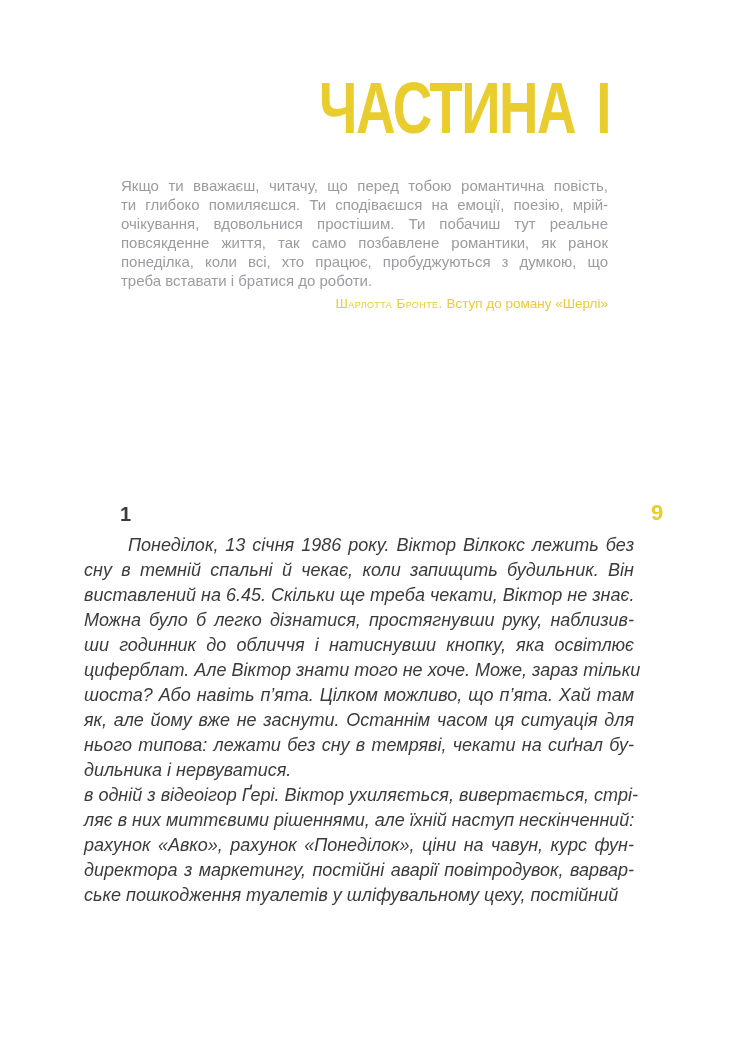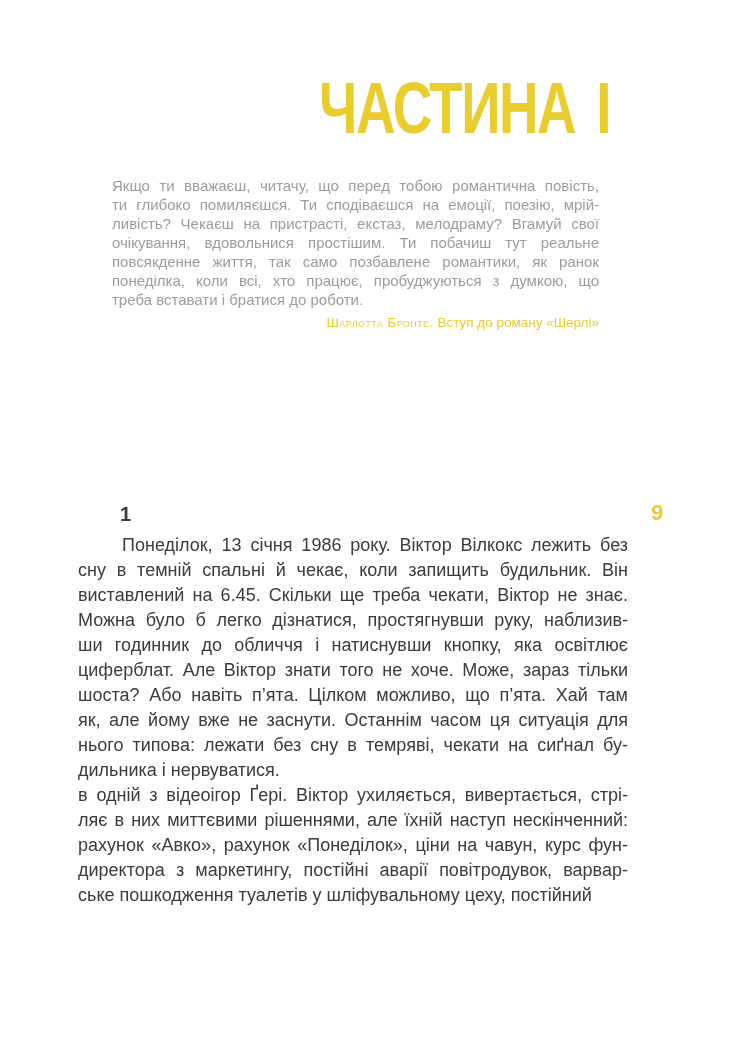--- a/index.html
+++ b/index.html
@@ -31,21 +31,21 @@
     color: var(--yellow);
     letter-spacing: -2px;
     word-spacing: 10px;
     white-space: nowrap;
     transform: scaleX(0.76);
     transform-origin: 100% 0;
   }
   .epigraph {
     position: absolute;
     top: 160px;
-    left: 112px;
+    left: 121px;
     width: 487px;
     color: var(--gray);
   }
   .epigraph .line {
     font-size: 15px;
     line-height: 19px;
     white-space: nowrap;
     text-align: justify;
     text-align-last: justify;
   }
@@ -77,23 +77,24 @@
     top: 484px;
     left: 651px;
     font-size: 22px;
     line-height: 26px;
     font-weight: bold;
     color: var(--yellow);
   }
   .body-text {
     position: absolute;
     top: 517px;
-    left: 78px;
+    left: 84px;
     width: 550px;
     color: var(--ink);
+    font-style: italic;
   }
   .body-text .line {
     font-size: 18px;
     line-height: 25px;
     white-space: nowrap;
     text-align: justify;
     text-align-last: justify;
   }
   .body-text .line.last {
     text-align-last: left;
@@ -106,21 +107,20 @@
 <body>
 
 <div class="page">
 
   <h1 class="part-title">ЧАСТИНА I</h1>
 
   <div class="epigraph">
     <div class="epigraph-lines">
         <div class="line">Якщо ти вважаєш, читачу, що перед тобою романтична повість,</div>
         <div class="line">ти глибоко помиляєшся. Ти сподіваєшся на емоції, поезію, мрій-</div>
-        <div class="line">ливість? Чекаєш на пристрасті, екстаз, мелодраму? Вгамуй свої</div>
         <div class="line">очікування, вдовольнися простішим. Ти побачиш тут реальне</div>
         <div class="line">повсякденне життя, так само позбавлене романтики, як ранок</div>
         <div class="line">понеділка, коли всі, хто працює, пробуджуються з думкою, що</div>
         <div class="line last">треба вставати і братися до роботи.</div>
       </div>
     <div class="attribution">
       <span class="attr-name">Шарлотта Бронте.</span><span class="attr-work"> Вступ до роману «Шерлі»</span>
     </div>
   </div>
 

